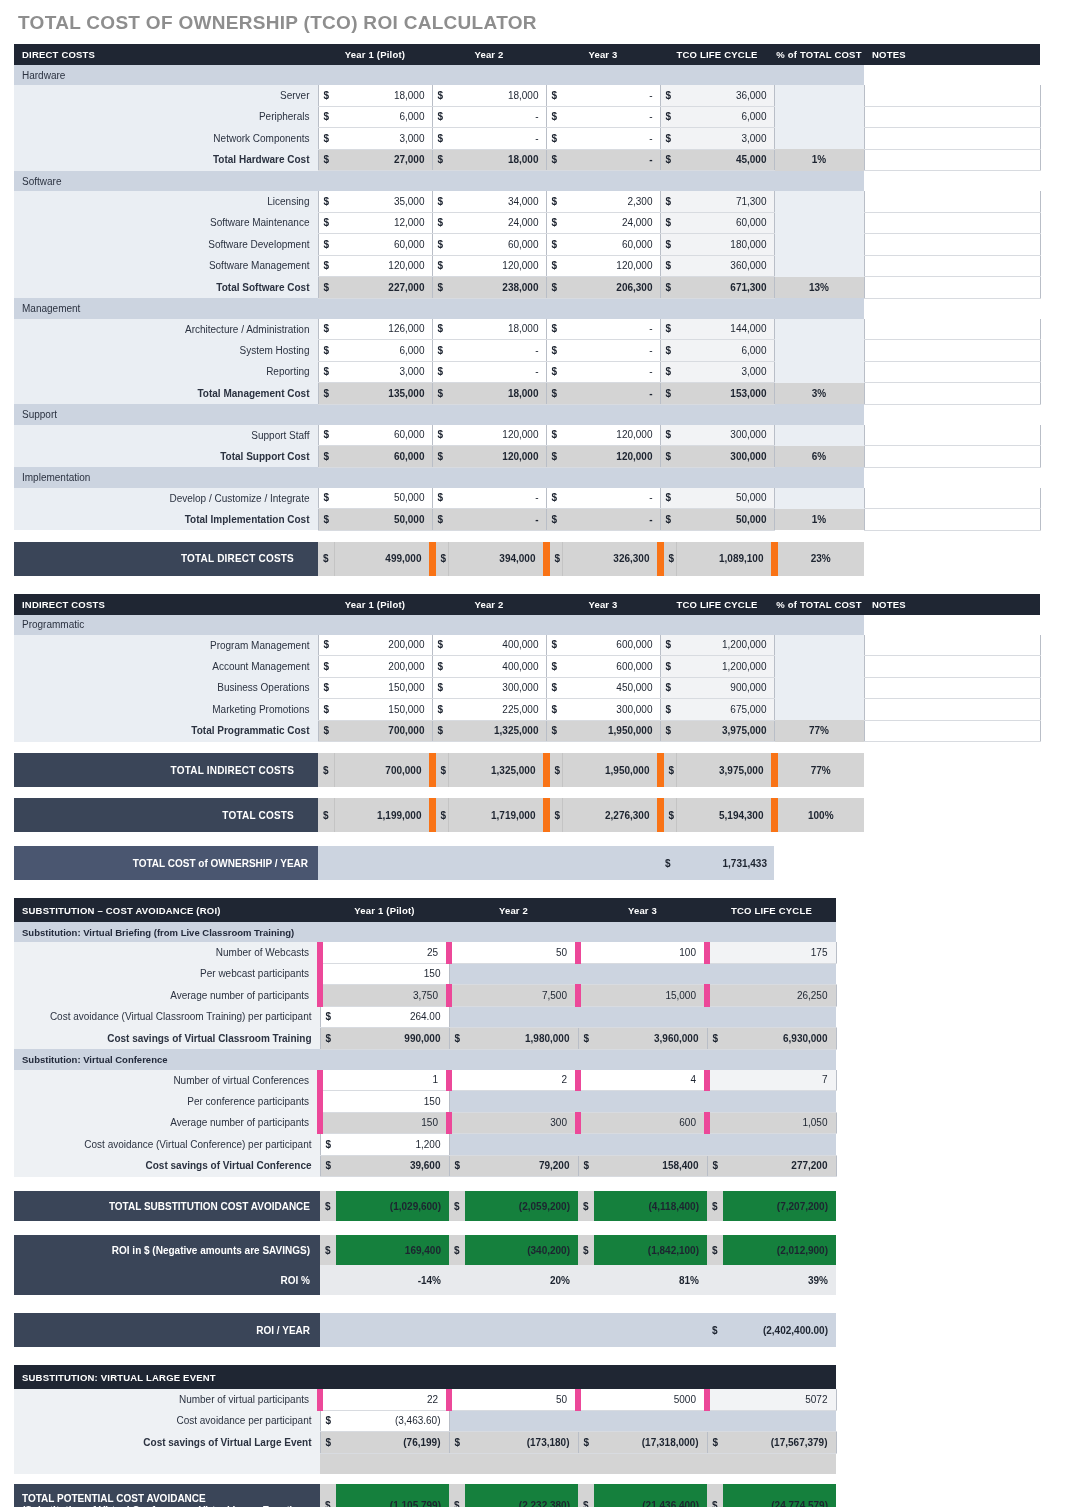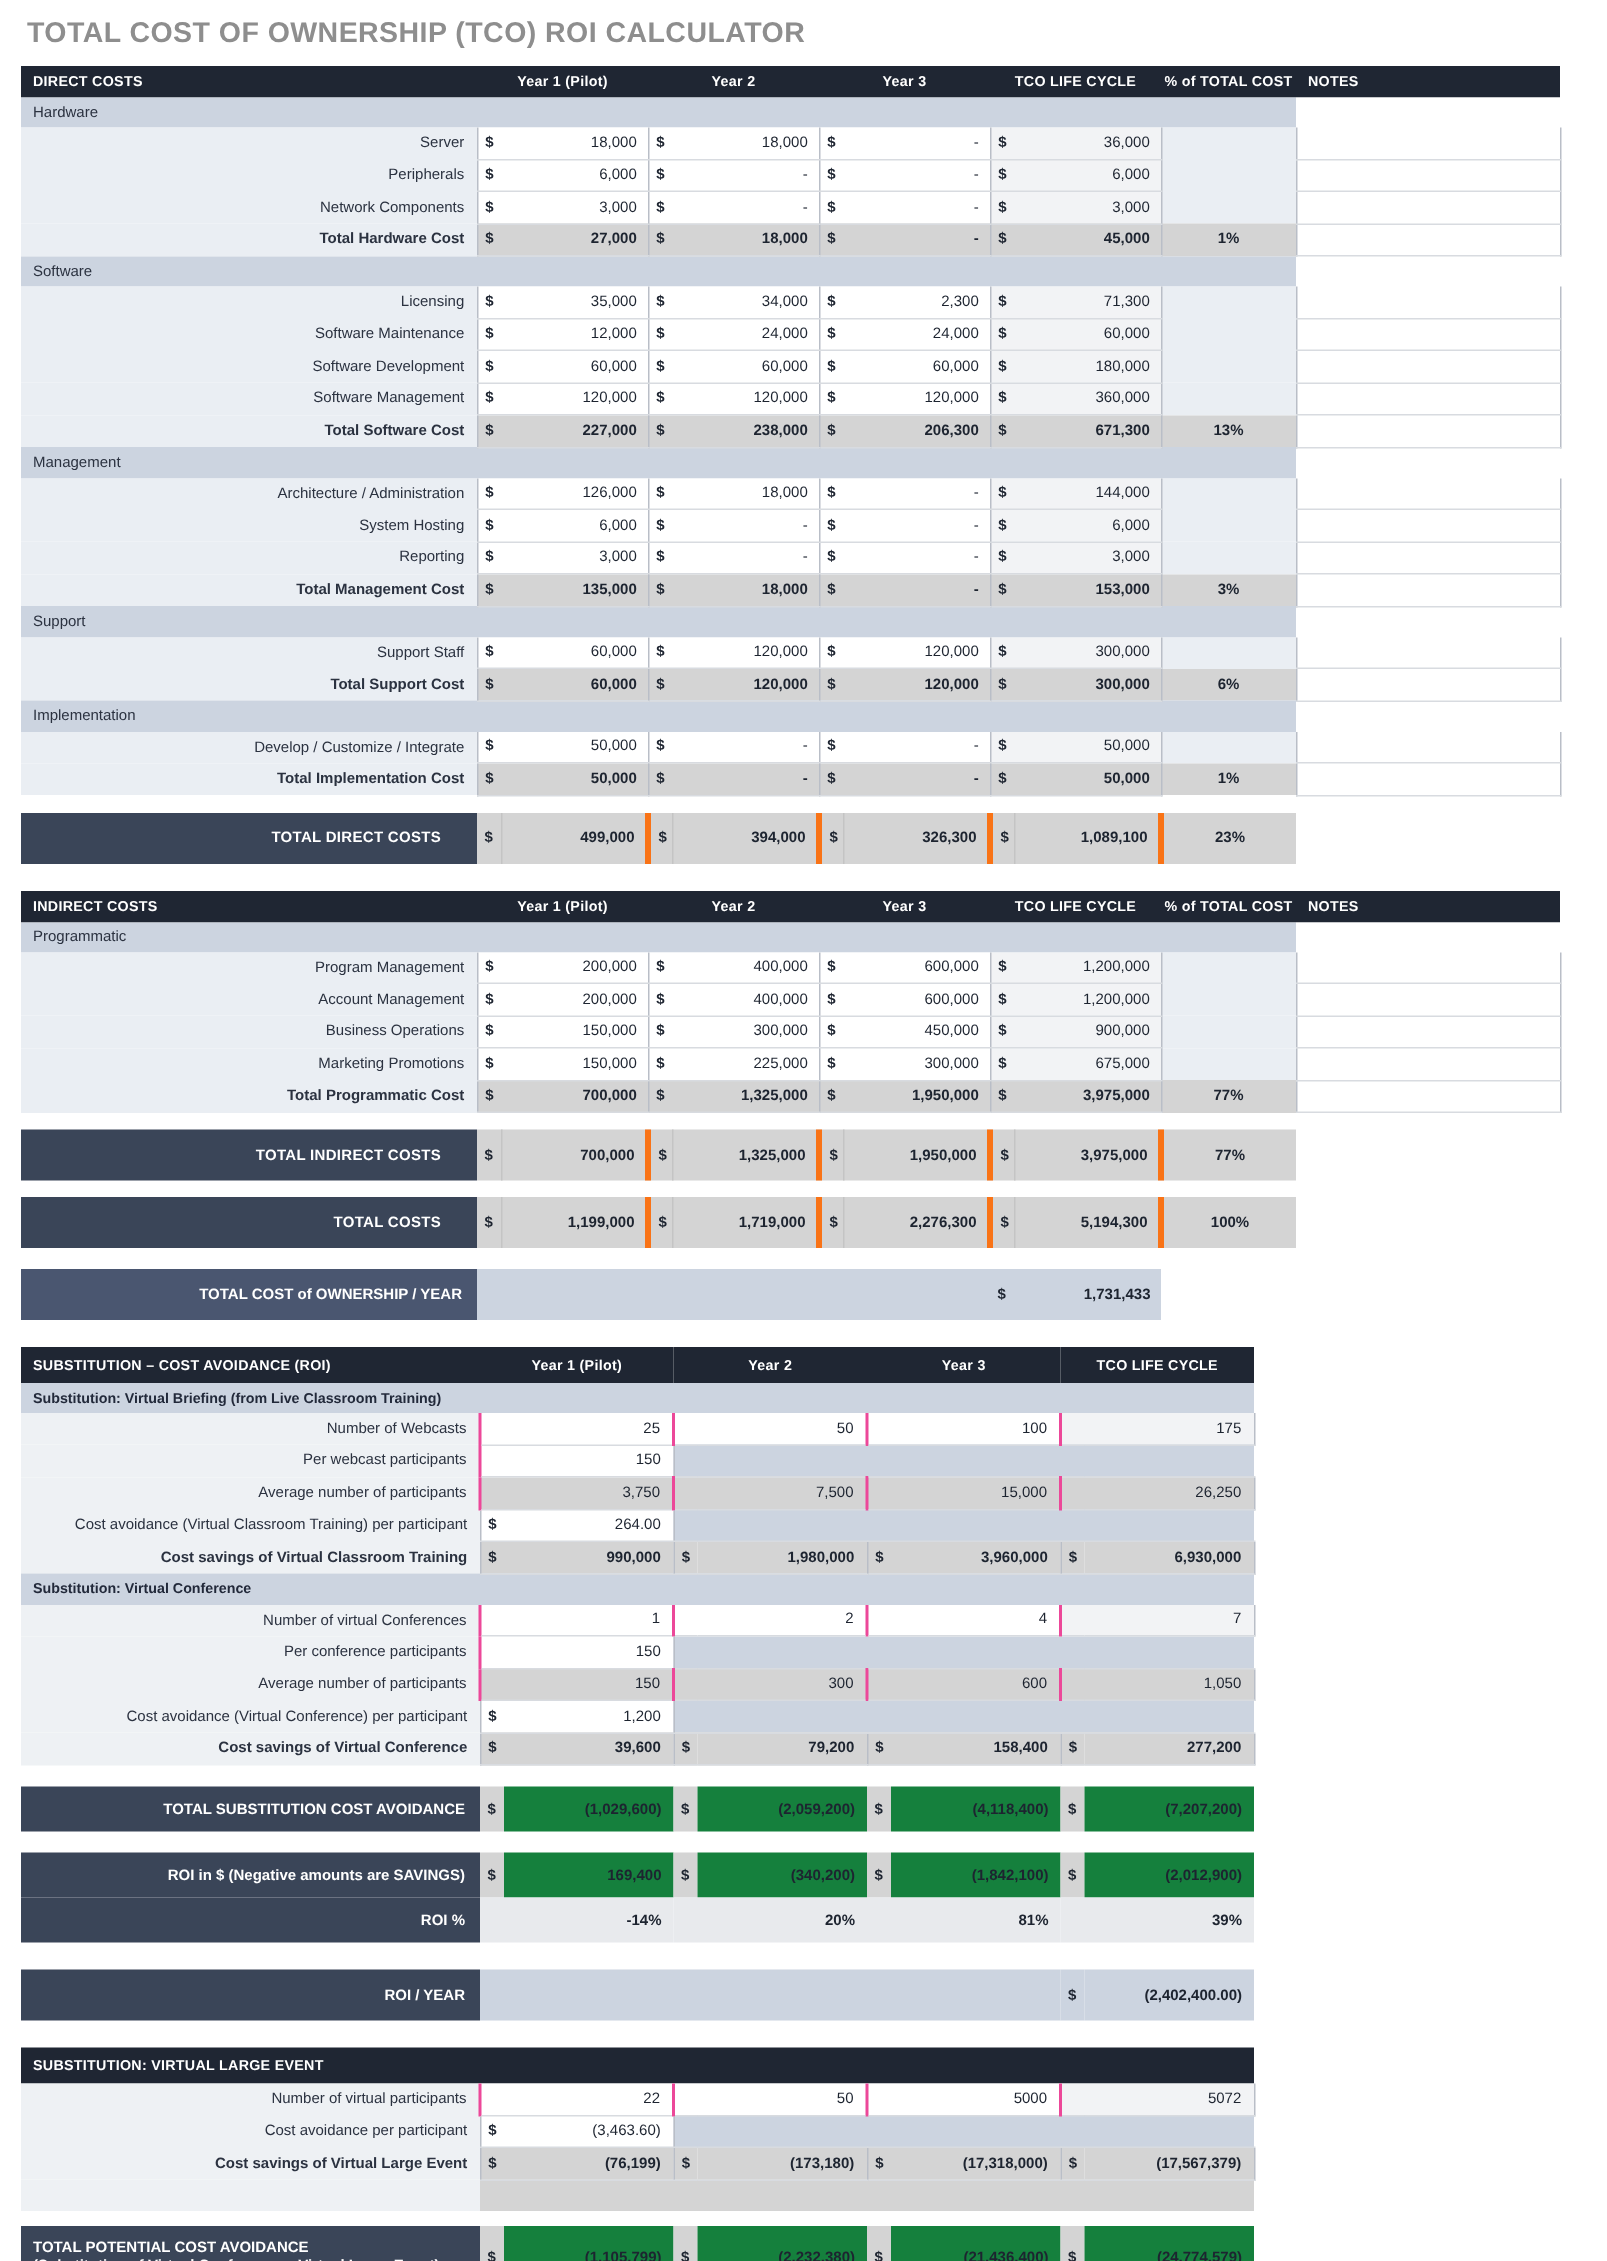--- a/index.html
+++ b/index.html
@@ -112,21 +112,21 @@
     text-align:right;
     padding-right:24px;
     letter-spacing:.2px;
   }
   .totbar .dol{
     background:#d4d4d4; font-weight:bold; text-align:left; padding-left:5px;
     border-right:1px solid #c4c4c4;
   }
   .totbar .amt{
     background:#d4d4d4; font-weight:bold; text-align:right; padding-right:7px;
-    border-right:4px solid #f97316;
+    border-right:7px solid #f97316;
   }
   .totbar .pct{background:#d4d4d4; font-weight:bold; text-align:center;}
 
   
   .yearbar{margin-left:14px; margin-top:14px;}
   .yearbar td{height:34px; vertical-align:middle; font-size:10px;}
   .yearbar .tl{
     background:#4a5670; color:#ffffff; font-weight:bold;
     text-align:right; padding-right:10px;
   }
@@ -152,21 +152,21 @@
     height:20px; vertical-align:middle;
   }
   .roi .subhdr .s-label{padding-left:8px;}
 
   .roi .row td{height:20.5px; font-size:10px; vertical-align:middle;}
   .roi .row .lbl{
     background:#eef1f4; text-align:right; padding-right:8px; white-space:nowrap;
   }
   .roi .row .cell{
     background:#ffffff; text-align:right; padding-right:8px;
-    border-left:2px solid #ec4899; border-bottom:1px solid #d8dbe0;
+    border-left:6px solid #ec4899; border-bottom:1px solid #d8dbe0;
     border-right:1px solid #b9bec7;
   }
   .roi .row .cell.shade{background:#d4d4d4;}
   .roi .row .cell.life{background:#f2f3f5;}
   .roi .row .cell.empty{background:#ccd4e0; border-left:none; border-right:none;}
   .roi .row .dol{
     background:#ffffff; text-align:left; padding-left:5px; font-weight:bold;
     border-left:1px solid #b9bec7; border-bottom:1px solid #d8dbe0;
   }
   .roi .row .dol.shade{background:#d4d4d4;}

